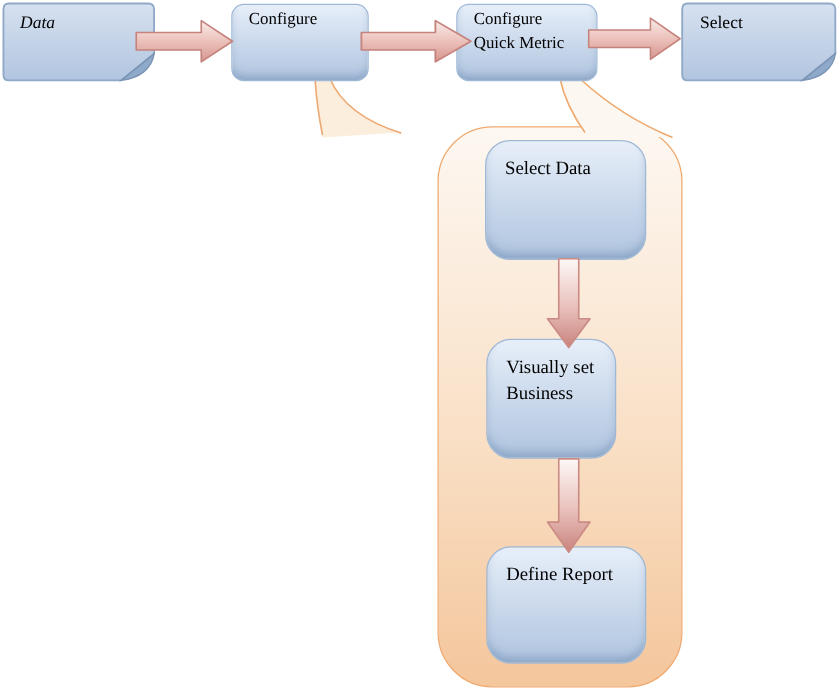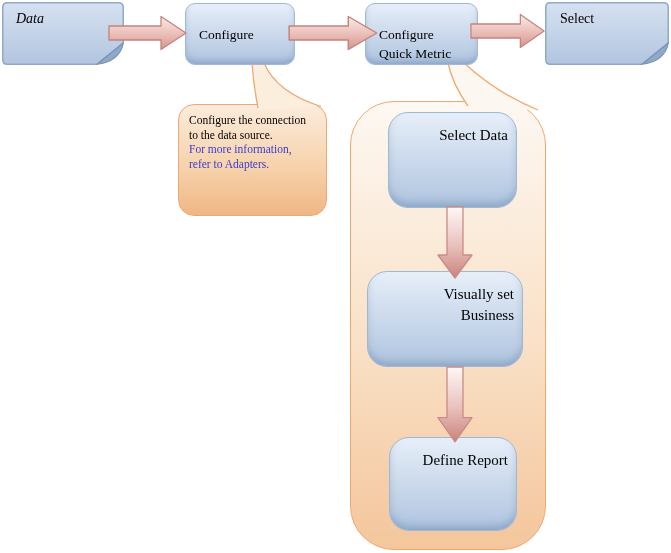--- a/index.html
+++ b/index.html
@@ -15,29 +15,28 @@
 
   
   .node {
     position: absolute;
     border: 1.5px solid #9fb8d6;
     border-radius: 10px;
     background: linear-gradient(180deg, #e7eff9 0%, #ccdaec 48%, #b0c5e0 100%);
     box-shadow: inset 0 -5px 7px -2px rgba(108,138,175,0.55);
     font-size: 13.5px;
     line-height: 19px;
-    padding: 21px 6px 0 13px;
+    padding: 1px 6px 0 13px;
   }
   .node.inner {
     border-radius: 20px;
     font-size: 15px;
     line-height: 21px;
     padding: 12px 8px 0 15px;
     box-shadow: inset 0 -6px 8px -2px rgba(108,138,175,0.55);
-    text-align: right;
   }
 
   
   .doc-label {
     position: absolute;
     font-size: 14px;
     line-height: 19px;
   }
 
   
@@ -63,26 +62,20 @@
   svg { position: absolute; overflow: visible; }
   .no-pe { pointer-events: none; }
 </style>
 </head>
 <body>
 
 <div class="canvas">
 
   <div class="callout-big"></div>
 
-  <div class="callout-small">
-    <div>Configure the connection</div>
-    <div>to the data source.</div>
-    <div class="link">For more information,</div>
-    <div class="link">refer to Adapters.</div>
-  </div>
 
   <svg class="no-pe" width="671" height="553" viewBox="0 0 671 553" style="left:0;top:0;">
     <defs>
       <linearGradient id="gradDoc" x1="0" y1="0" x2="0" y2="1">
         <stop offset="0" stop-color="#d6e1f0"></stop>
         <stop offset="0.55" stop-color="#c2d2e7"></stop>
         <stop offset="1" stop-color="#b2c5e0"></stop>
       </linearGradient>
       <linearGradient id="gradArrowH" x1="0" y1="0" x2="0" y2="1">
         <stop offset="0" stop-color="#f9ebe8"></stop>
@@ -137,21 +130,21 @@
     <path d="M1,14 H53 V4.5 L78,21 L53,37.5 V28 H1 Z" fill="url(#gradArrowH)" stroke="#c5837d" stroke-width="1.3" stroke-linejoin="round"></path>
   </svg>
   <svg class="no-pe" width="76" height="42" viewBox="0 0 80 42" preserveAspectRatio="none" style="left:470px;top:10px;">
     <path d="M1,14 H53 V4.5 L78,21 L53,37.5 V28 H1 Z" fill="url(#gradArrowH)" stroke="#c5837d" stroke-width="1.3" stroke-linejoin="round"></path>
   </svg>
 
   <div class="node inner" style="left:388px;top:112px;width:129px;height:96px;">
     <div>Select Data</div>
   </div>
 
-  <div class="node inner" style="left:367px;top:271px;width:156px;height:96px;">
+  <div class="node inner" style="left:389px;top:271px;width:104px;height:96px;">
     <div>Visually set</div>
     <div>Business</div>
   </div>
 
   <div class="node inner" style="left:389px;top:437px;width:128px;height:94px;">
     <div>Define Report</div>
   </div>
 
   <svg class="no-pe" width="38" height="74" viewBox="0 0 38 74" preserveAspectRatio="none" style="left:436px;top:206px;">
     <path d="M11,1 H27 V49 H36 L19,72 L2,49 H11 Z" fill="url(#gradArrowV)" stroke="#cc8a84" stroke-width="1.3" stroke-linejoin="round"></path>

